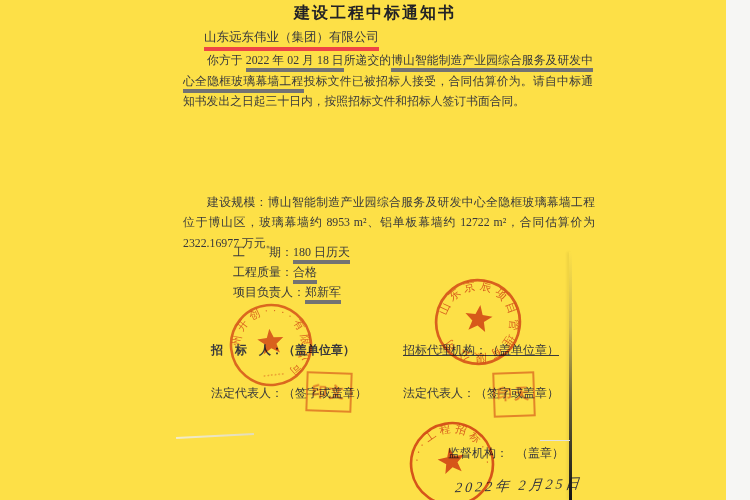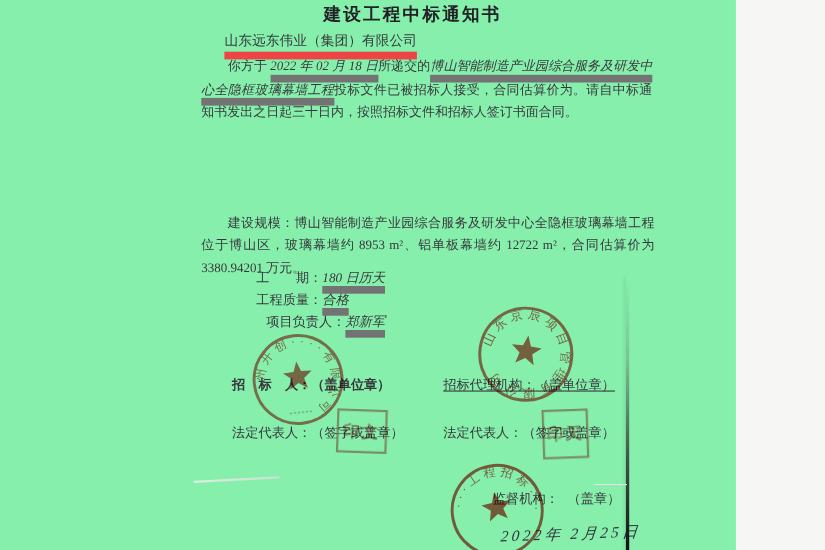--- a/index.html
+++ b/index.html
@@ -1,36 +1,36 @@
 <!DOCTYPE html>
 <html><head>
 <meta charset="utf-8">
 <style>
   html,body{margin:0;padding:0;}
   body{width:750px;height:500px;overflow:hidden;background:#f6f6f4;}
   .canvas{
-    position:relative;width:669px;height:500px;overflow:hidden;
-    background:#86efac;
+    position:relative;width:726px;height:500px;overflow:hidden;
+    background:#fde047;
     font-family:"Liberation Serif","DejaVu Serif",serif;
     color:#38383c;
   }
   .title{
     position:absolute;top:3px;left:0;width:750px;text-align:center;
     font-size:16px;font-weight:bold;letter-spacing:2px;color:#222226;
   }
   .addressee{
     position:absolute;top:29px;left:204px;font-size:12.5px;
-    border-bottom:7px solid #ef4444;padding-bottom:1px;white-space:nowrap;
+    border-bottom:4px solid #ef4444;padding-bottom:1px;white-space:nowrap;
   }
   .body-par{
     position:absolute;top:50px;left:183px;width:410px;margin:0;
     font-size:11.8px;line-height:20.6px;text-align:justify;
   }
   .indent{display:inline-block;width:24px;}
-  .u{border-bottom:7px solid #737373;padding-bottom:1px;font-style:italic;}
+  .u{border-bottom:4px solid #737373;padding-bottom:1px;}
   .line{position:absolute;font-size:12px;white-space:nowrap;line-height:15px;}
   .fields{position:absolute;left:233px;font-size:12px;}
   .fields .frow{height:21.5px;white-space:nowrap;}
   .scale-par{
     position:absolute;top:192px;left:183px;width:412px;margin:0;
     font-size:11.8px;line-height:20.4px;text-align:justify;text-indent:24px;
   }
   .stamp{position:absolute;mix-blend-mode:multiply;opacity:.78;}
   .stamp svg{display:block;}
   .sqseal{
@@ -59,26 +59,26 @@
 
 <div class="canvas">
 
   <div class="title">建设工程中标通知书</div>
 
   <div class="addressee">山东远东伟业（集团）有限公司</div>
 
   <p class="body-par"><span class="indent"></span><span>你方于 </span><span class="u">2022 年 02 月 18 日</span><span>所递交的</span><span class="u">博山智能制造产业园综合服务及研发中心全隐框玻璃幕墙工程</span><span>投标文件已被招标人接受，合同估算价为。请自中标通知书发出之日起三十日内，按照招标文件和招标人签订书面合同。</span></p>
 
 
-  <p class="scale-par">建设规模：博山智能制造产业园综合服务及研发中心全隐框玻璃幕墙工程位于博山区，玻璃幕墙约 8953 m²、铝单板幕墙约 12722 m²，合同估算价为 3380.94201 万元。</p>
+  <p class="scale-par">建设规模：博山智能制造产业园综合服务及研发中心全隐框玻璃幕墙工程位于博山区，玻璃幕墙约 8953 m²、铝单板幕墙约 12722 m²，合同估算价为 2322.16977 万元。</p>
 
   <div class="fields" style="top:244px;">
     <div class="frow" style="height:20px;"><span>工　　期：</span><span class="u">180 日历天</span></div>
     <div class="frow" style="height:20px;"><span>工程质量：</span><span class="u">合格</span></div>
-    <div class="frow" style="height:20px;text-align:right;"><span>项目负责人：</span><span class="u">郑新军</span></div>
+    <div class="frow" style="height:20px;"><span>项目负责人：</span><span class="u">郑新军</span></div>
   </div>
 
   <div class="line" style="top:343px;left:211px;font-weight:bold;"><span>招　标　人：</span><span>（盖单位章）</span></div>
   <div class="line" style="top:343px;left:403px;text-decoration:underline;"><span>招标代理机构：</span><span>（盖单位章）</span></div>
 
   <div class="line" style="top:386px;left:211px;"><span>法定代表人：</span><span>（签字或盖章）</span></div>
   <div class="line" style="top:386px;left:403px;"><span>法定代表人：</span><span>（签字或盖章）</span></div>
 
   <div class="line" style="top:446px;left:432px;margin-left:16px;"><span>监督机构：</span><span style="margin-left:8px;">（盖章）</span></div>
 

